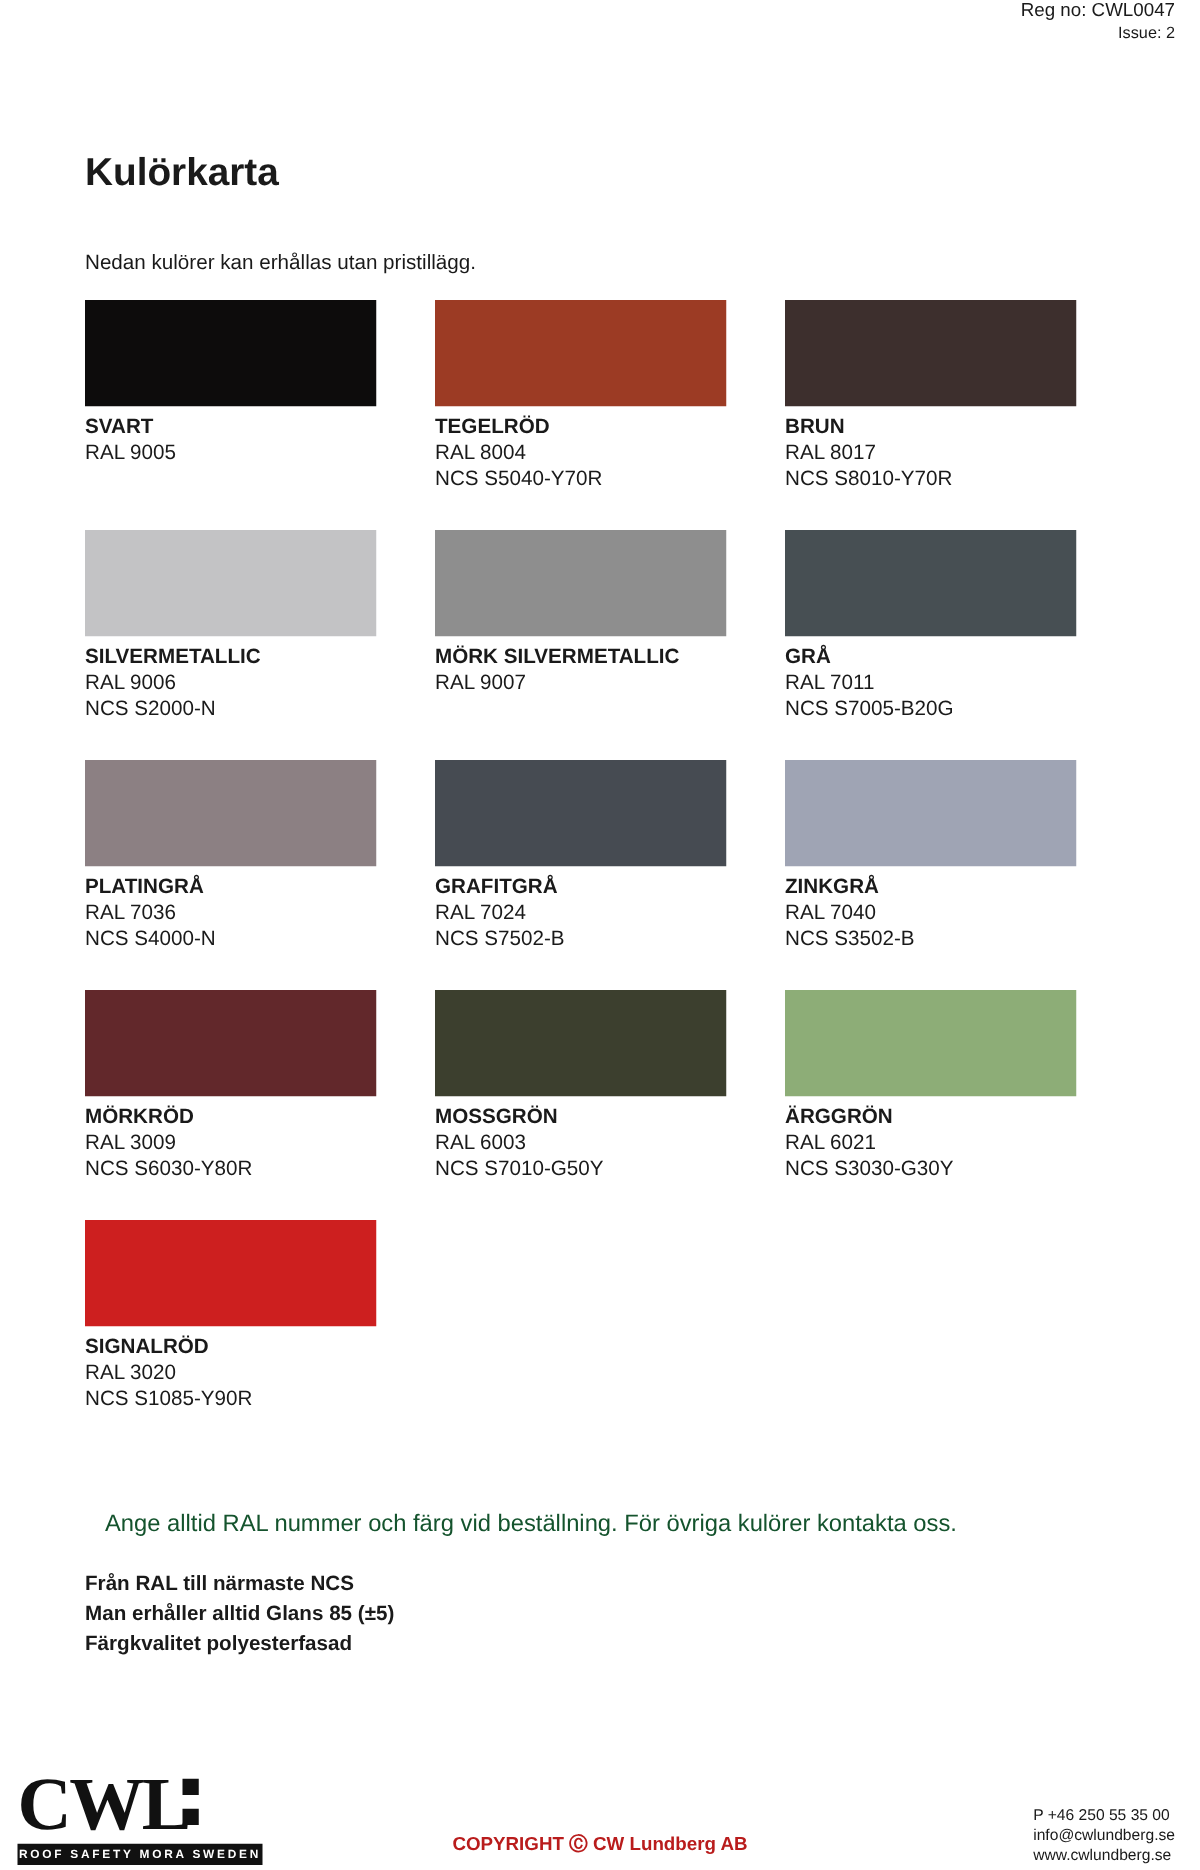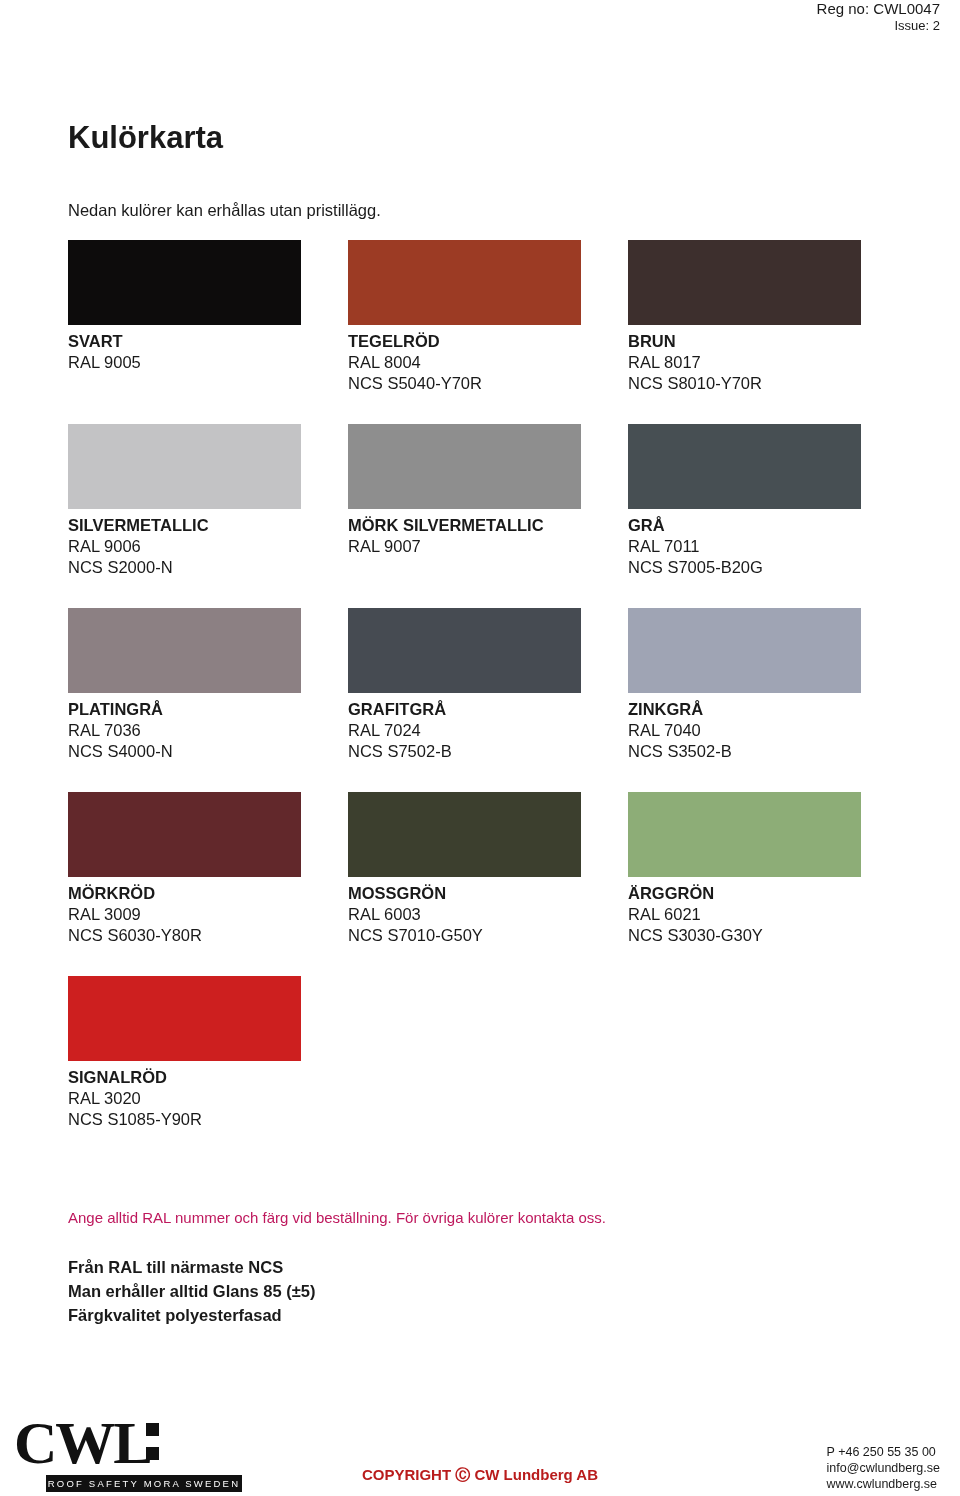--- a/index.html
+++ b/index.html
@@ -86,24 +86,24 @@
   }
   .cap .ral {
     display: block;
   }
   .cap .ncs {
     display: block;
   }
   
   .note-main {
     position: absolute;
-    left: 68px;
+    left: 84px;
     top: 1209px;
-    font-size: 15px;
-    color: #be185d;
+    font-size: 19px;
+    color: #14532d;
   }
   .note-block {
     position: absolute;
     left: 68px;
     top: 1255px;
     font-size: 16.5px;
     line-height: 24px;
     color: #1a1a1a;
     font-weight: bold;
   }
@@ -147,22 +147,21 @@
   .logo-bar {
     margin-top: 2px;
     background: #111;
     color: #fff;
     font-size: 9.5px;
     letter-spacing: 2.2px;
     text-align: center;
     padding: 3px 0 3px 0;
     width: 196px;
     box-sizing: border-box;
-    font-weight: normal;
-    margin-left: 32px;
+    font-weight: bold;
   }
   .copyright {
     position: absolute;
     left: 0;
     top: 66px;
     width: 960px;
     text-align: center;
     font-size: 15px;
     font-weight: bold;
     color: #b91c1c;

